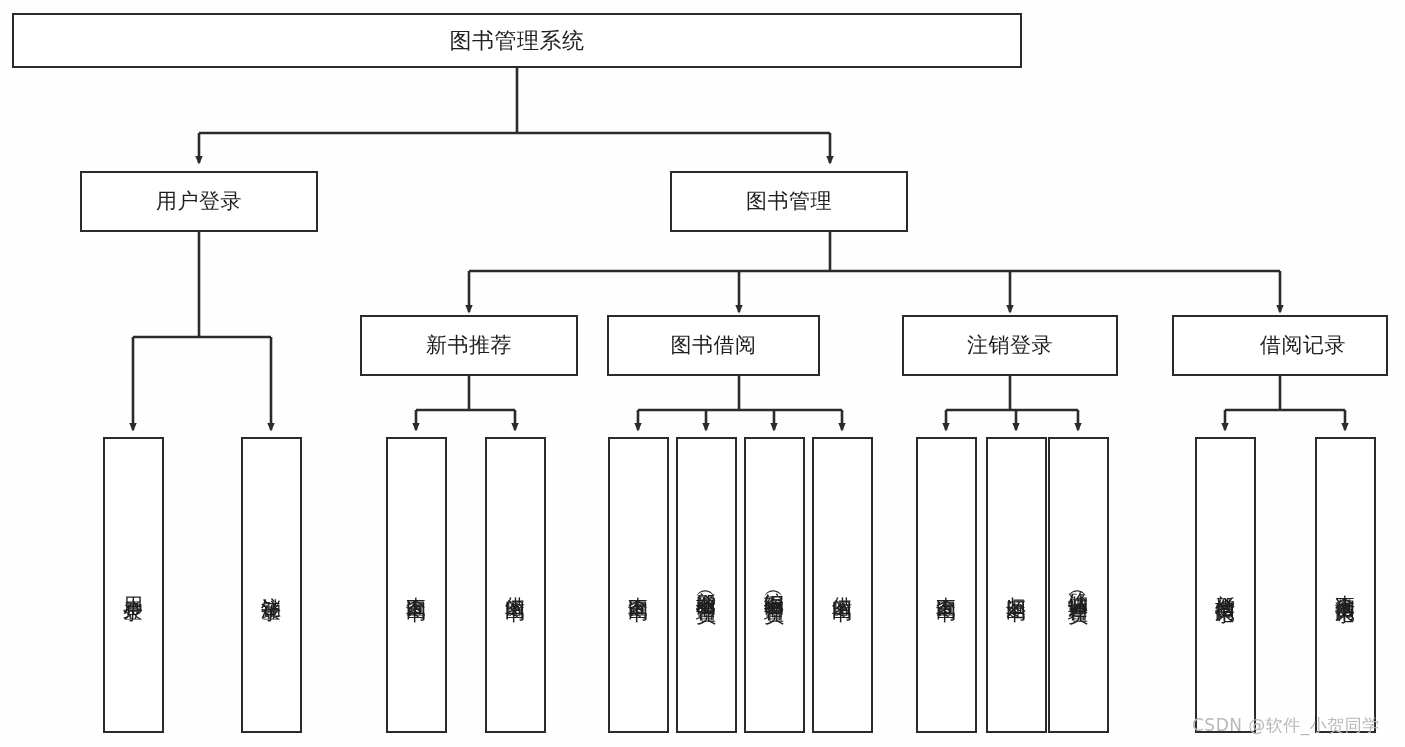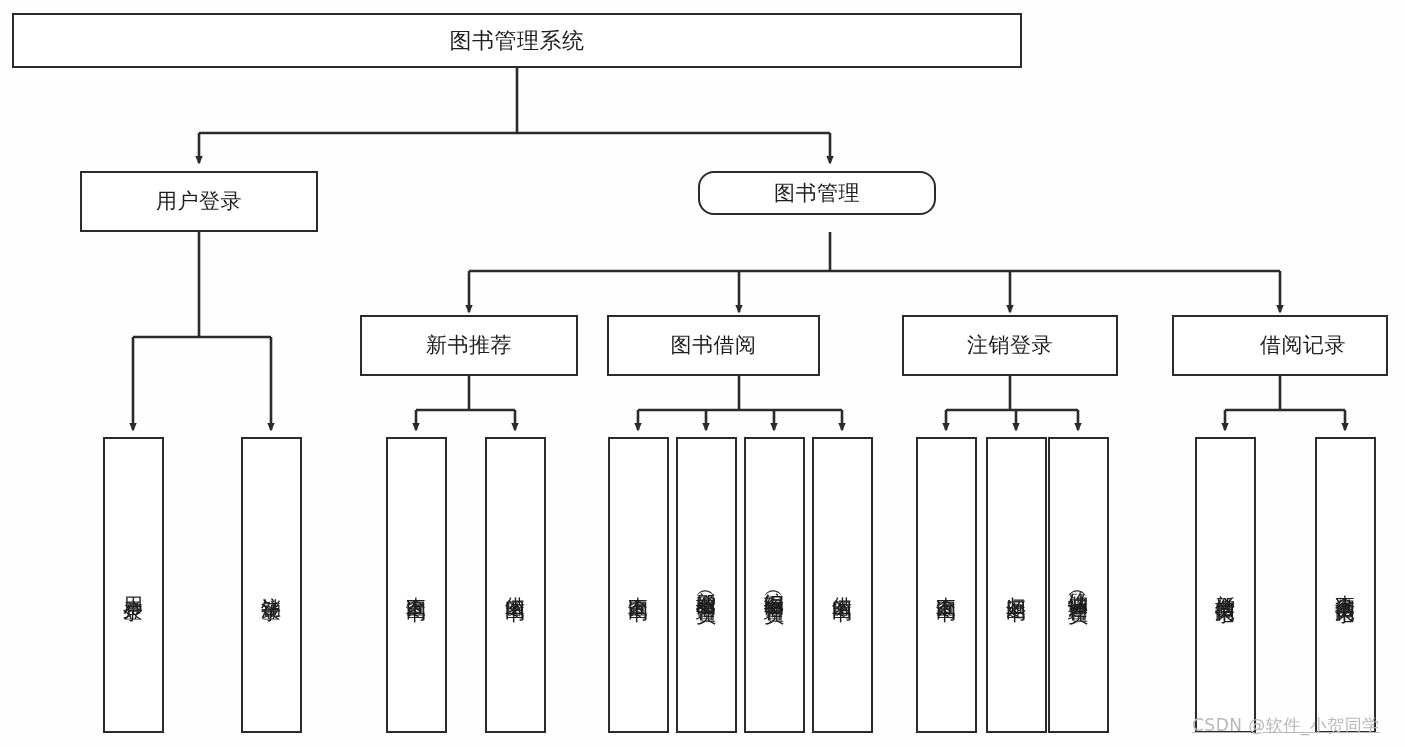--- a/index.html
+++ b/index.html
@@ -52,21 +52,20 @@
   }
   .node.root .node-label { font-size: 22px; }
   .watermark {
     position: absolute;
     font-size: 17px;
     color: #b9b9b9;
     letter-spacing: 0.5px;
     white-space: nowrap;
     z-index: 5;
     pointer-events: none;
-    text-decoration: underline;
   }
 </style>
 </head>
 <body>
 
 <div id="canvas">
 
   <svg id="svg-layer" viewBox="0 0 1405 747" xmlns="http://www.w3.org/2000/svg">
     <defs>
       <marker id="arrowhead" markerWidth="9" markerHeight="9" refX="7.5" refY="4" orient="auto" markerUnits="userSpaceOnUse">
@@ -121,21 +120,21 @@
   </svg>
 
   <div class="node root" style="left:12px; top:13px; width:1010px; height:55px;">
     <span class="node-label">图书管理系统</span>
   </div>
 
   <div class="node" style="left:80px; top:171px; width:238px; height:61px;">
     <span class="node-label">用户登录</span>
   </div>
 
-  <div class="node" style="left:698px; top:171px; width:238px; height:44px;border-radius:16px;">
+  <div class="node" style="left:670px; top:171px; width:238px; height:61px;">
     <span class="node-label">图书管理</span>
   </div>
 
   <div class="node" style="left:360px; top:315px; width:218px; height:61px;justify-content:center;">
     <span class="node-label">新书推荐</span>
   </div>
 
   <div class="node" style="left:607px; top:315px; width:213px; height:61px;">
     <span class="node-label">图书借阅</span>
   </div>

